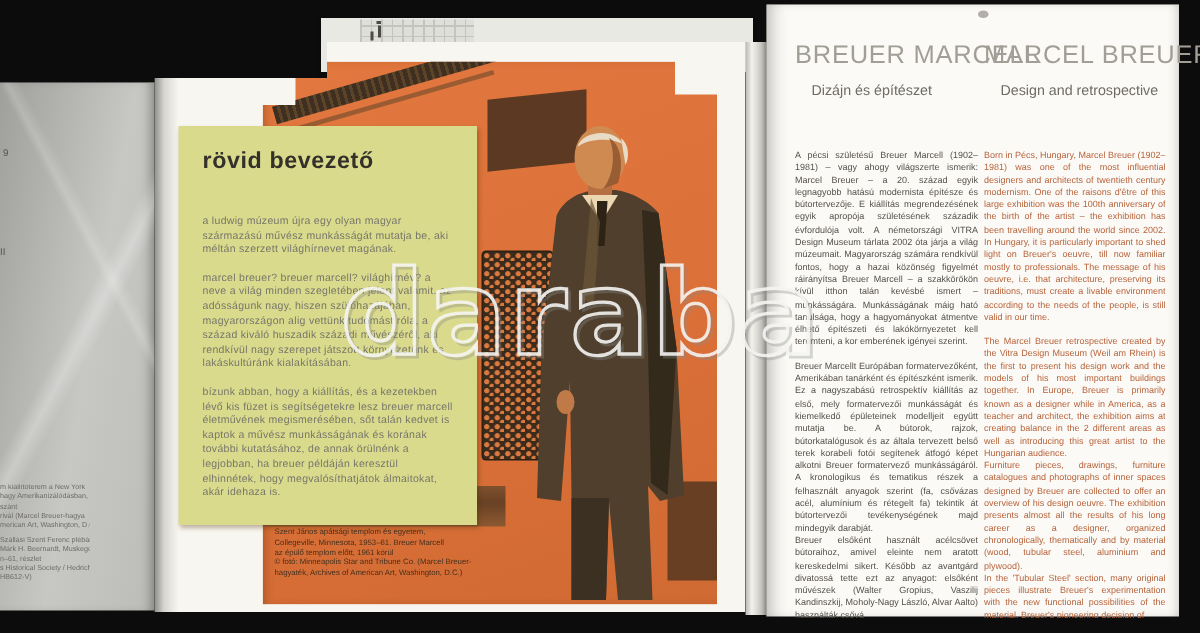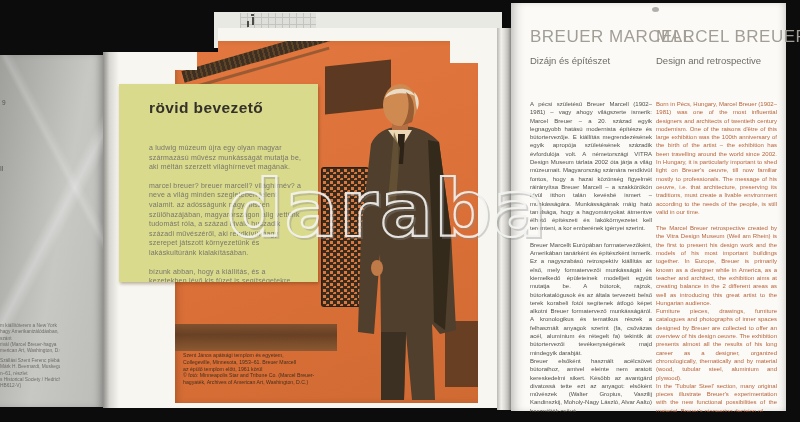--- a/index.html
+++ b/index.html
@@ -54,36 +54,36 @@
                      radial-gradient(circle at 6px 5.5px,#d9793f 1.5px,transparent 2px);
     background-size:7px 6px;box-shadow:0 0 0 1px #2c2014;}
   .low-band{position:absolute;left:0;top:283px;width:162px;height:27px;
     background:linear-gradient(180deg,#6b4a2c 0%,#4c3520 40%,#7a5430 100%);opacity:.8;}
   .right-shadow{position:absolute;left:270px;top:280px;width:33px;height:66px;background:#3c2c1d;opacity:.7;}
   .figure{position:absolute;left:173px;top:41px;width:130px;height:321px;}
   .photo-caption{position:absolute;left:8px;top:311px;width:155px;font-size:5.2px;line-height:6.8px;color:var(--caption);}
   .photo-caption span{display:block;white-space:nowrap;}
 
   
-  .note{position:absolute;left:16px;top:56px;width:199px;height:198px;background:var(--note);
-    box-shadow:1px 2px 3px rgba(80,50,10,.35);padding:15px 16px 0 30px;overflow:hidden;}
+  .note{position:absolute;left:16px;top:56px;width:199px;height:266px;background:var(--note);
+    box-shadow:1px 2px 3px rgba(80,50,10,.35);padding:15px 16px 0 16px;overflow:hidden;}
   .note h2{font-size:15.5px;letter-spacing:.4px;color:#34312a;font-weight:bold;}
   .note p{font-size:7px;line-height:9.6px;color:var(--note-text);letter-spacing:.2px;text-align:left;}
   .note p.first{margin-top:26px;}
   .note p + p{margin-top:9px;}
 
   
   .gutter{position:absolute;left:497px;top:28px;width:14px;height:382px;
     background:linear-gradient(90deg,#b9b8b2 0%,#f2f1eb 30%,#dcdbd5 55%,#c0bfb9 78%,#888782 100%);}
 
   
   .right-page{position:absolute;left:511px;top:3px;width:275px;height:408px;background:var(--right-page);
     box-shadow:inset 9px 0 12px -7px rgba(0,0,0,.3), inset -5px 0 8px -5px rgba(0,0,0,.25);}
   .col-title{position:absolute;top:24px;font-size:17px;letter-spacing:.5px;color:var(--heading-gray);font-weight:400;white-space:nowrap;}
-  .col-sub{position:absolute;top:52px;font-size:9.5px;color:var(--subhead);white-space:nowrap;}
+  .col-sub{position:absolute;top:52px;font-size:9.5px;color:var(--subhead);white-space:nowrap;margin-left:11px;}
   .col{position:absolute;top:97px;width:122px;height:312px;overflow:hidden;font-size:6px;line-height:8.3px;text-align:justify;}
   .col.hu{left:19px;color:var(--hu-text);}
   .col.en{left:145px;width:121px;color:var(--en-text);}
   .col p.gap{margin-bottom:8px;}
   .hu-x{left:19px;} .en-x{left:145px;}
   .smudge{position:absolute;left:141px;top:4px;width:7px;height:5px;background:#8a8684;border-radius:50%;opacity:.65;}
 
   
   .watermark{position:absolute;left:225px;top:160px;width:320px;height:115px;overflow:hidden;pointer-events:none;}
 </style>

